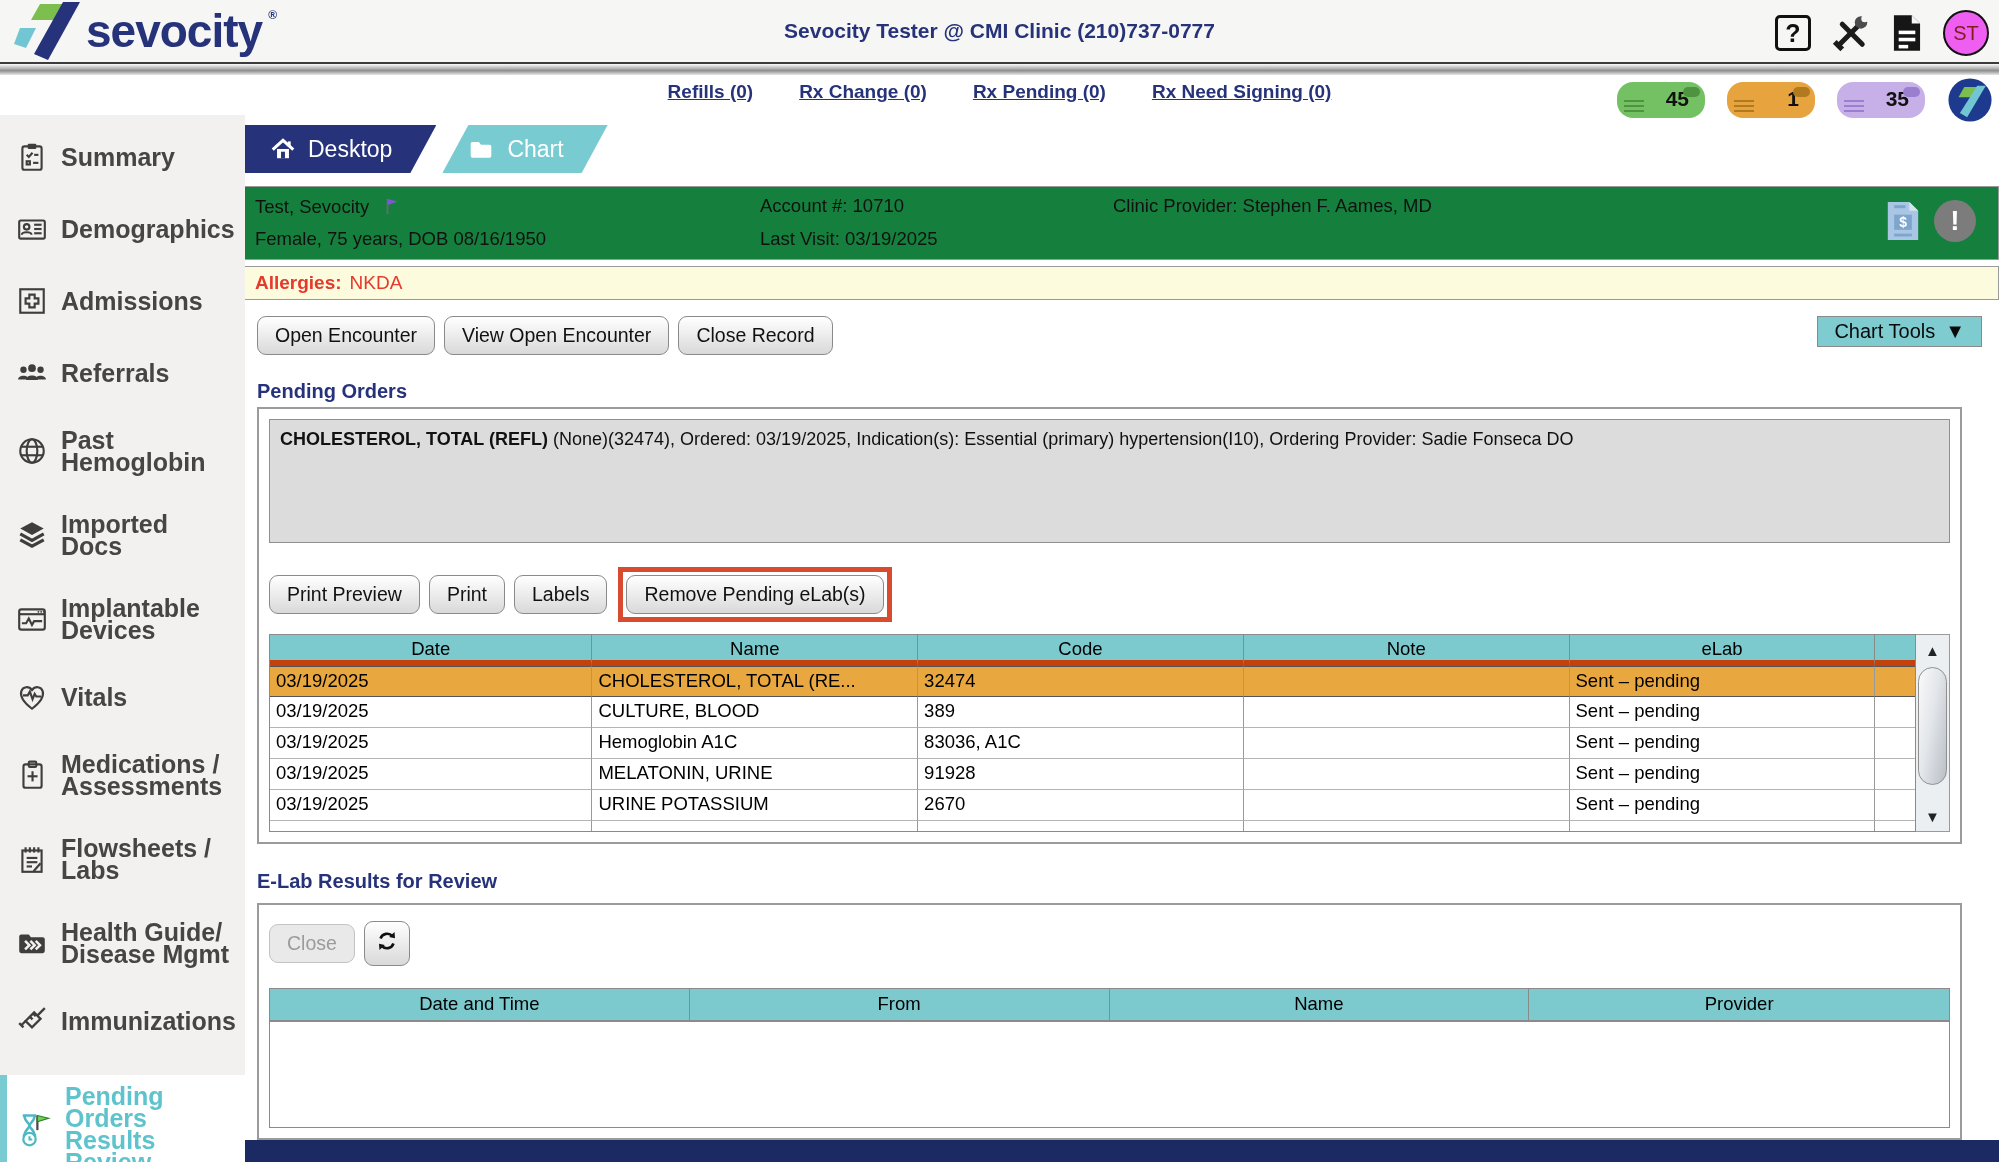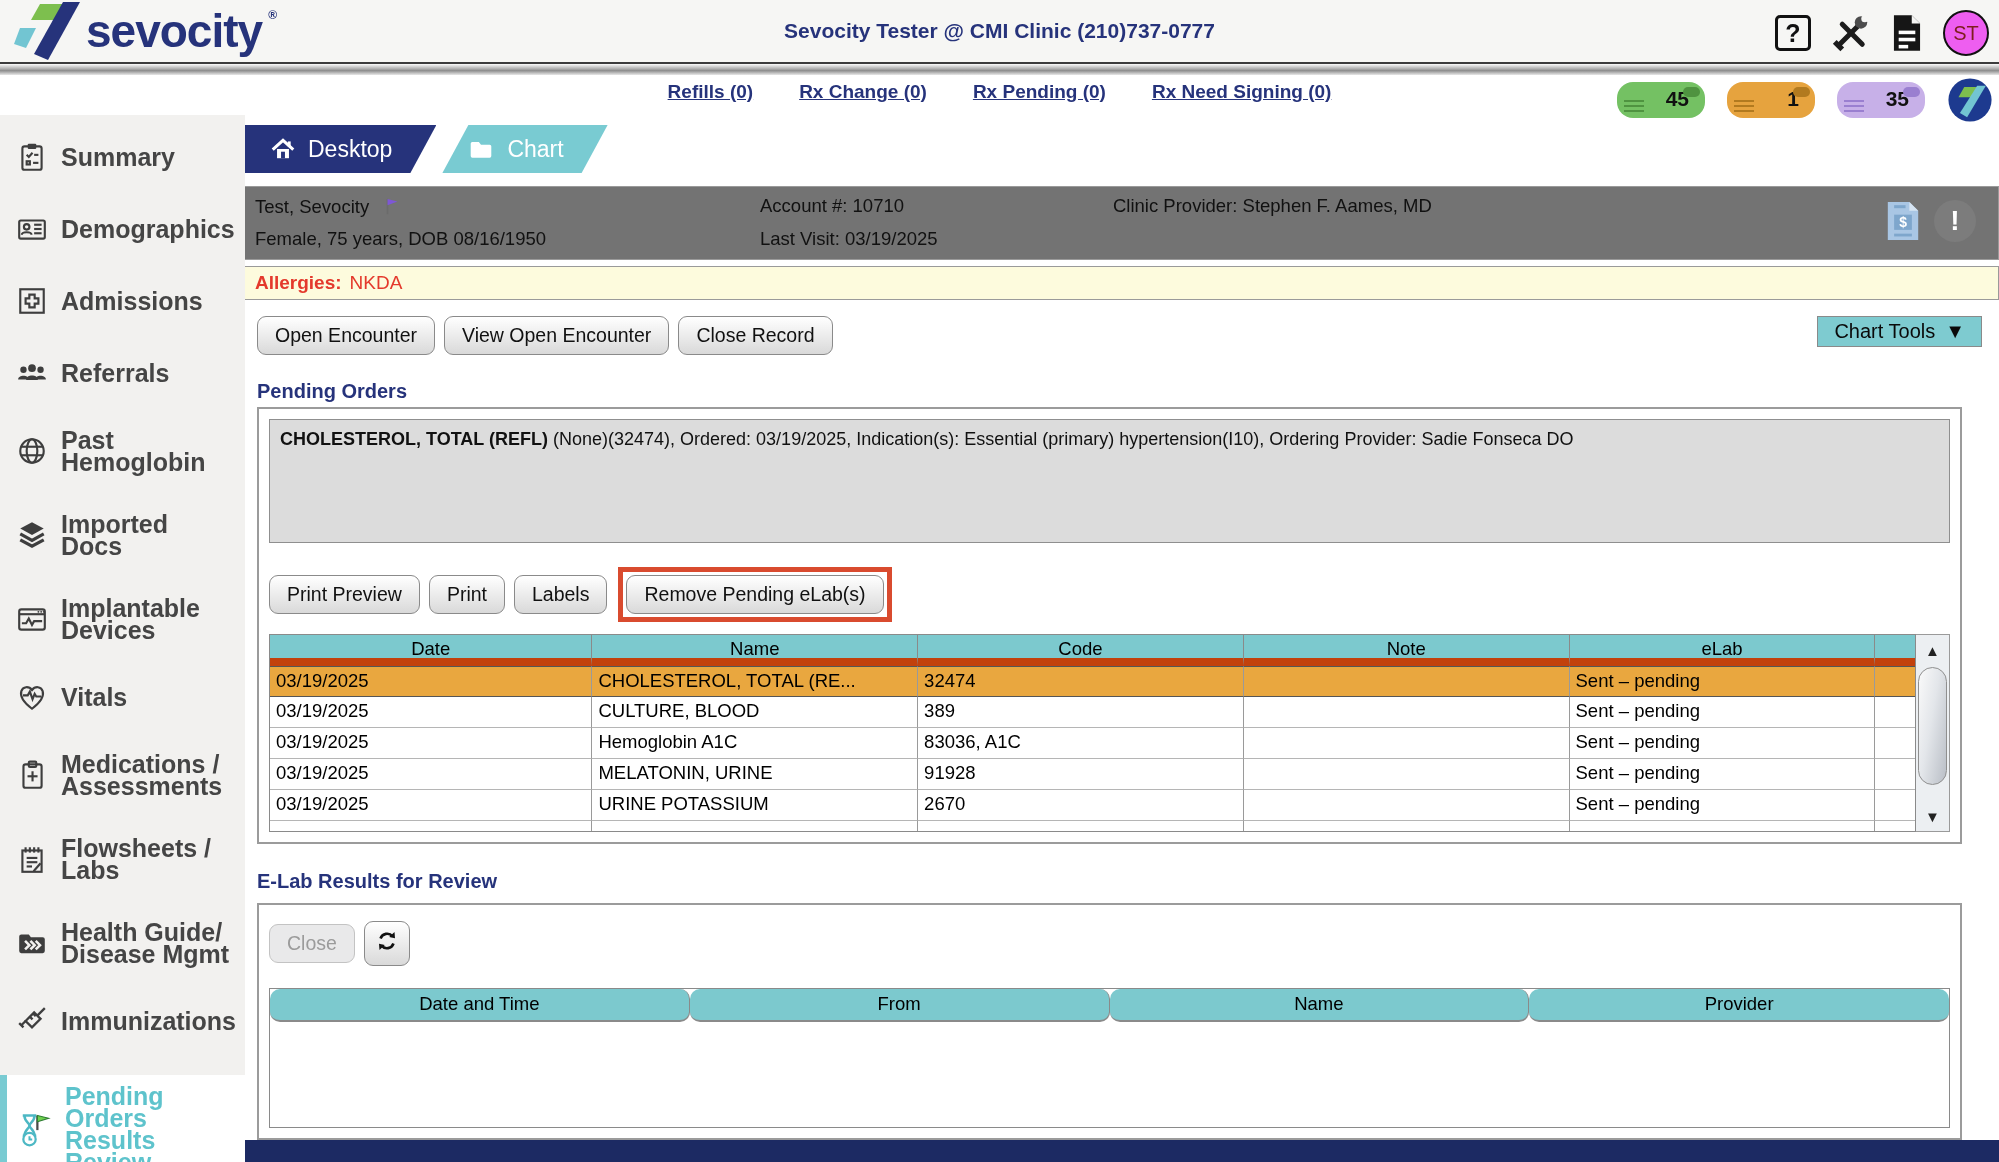--- a/index.html
+++ b/index.html
@@ -56,21 +56,21 @@
   
   .tabs { display:flex; height:48px;gap:24px; }
   .tab { display:flex; align-items:center; gap:11px; color:#fff; font-size:23px;
     padding:0 44px 0 24px; cursor:pointer;
     clip-path:polygon(0 0, 100% 0, calc(100% - 26px) 100%, 0 100%); }
   .tab.desktop { background:#26337b; }
   .tab.chart { background:#79cbd2;
     clip-path:polygon(26px 0, 100% 0, calc(100% - 26px) 100%, 0 100%); margin-left:-18px; }
 
   
-  .patient-bar { margin-top:13px; height:74px; background:#737373;
+  .patient-bar { margin-top:13px; height:74px; background:#15803d;
     border:1px solid #9a9a9a; border-left:none; position:relative; font-size:18.5px; color:#111; }
   .pb-name { position:absolute; left:10px; top:8px; display:flex; align-items:center; gap:14px; }
   .pb-demo { position:absolute; left:10px; top:41px; }
   .pb-account { position:absolute; left:515px; top:8px; }
   .pb-lastvisit { position:absolute; left:515px; top:41px; }
   .pb-provider { position:absolute; left:868px; top:8px; }
   .pb-icons { position:absolute; right:22px; top:12px; display:flex; align-items:center; gap:12px; }
   .alert-circle { width:42px; height:42px; border-radius:50%; background:#7c7c7c; color:#fff;
     font-weight:bold; font-size:28px; display:flex; align-items:center; justify-content:center; cursor:pointer; }
   .allergy-bar { margin-top:6px; height:34px; background:#fdfbdd; border:1px solid #9a9a9a; border-left:none;
@@ -97,40 +97,40 @@
   .order-box b { font-weight:bold; }
   .pbuttons { margin-top:24px; display:flex; align-items:center; gap:9px; }
   .red-wrap { border:5px solid #d94b2f; padding:3px; margin-left:2px; }
 
   
   .ptable-wrap { margin-top:12px; display:flex; }
   .ptable { flex:1; border:1px solid #8a8a8a; height:198px; overflow:hidden; }
   .prow { display:grid; grid-template-columns:19.6% 19.8% 19.8% 19.8% 18.6% 2.4%; }
   .prow .c { border-right:1px solid #9a9a9a; border-bottom:1px solid #b5b5b5;
     padding:3px 6px; font-size:18.5px; color:#000; height:31px; overflow:hidden; white-space:nowrap; }
-  .prow.head .c { background:#7cc9ce; text-align:center; border-bottom:8px solid #c2410c;
+  .prow.head .c { background:#7cc9ce; text-align:center; border-bottom:6px solid #c2410c;
     border-right:1px solid #8a8a8a; }
   .prow.sel .c { background:#e9a73f; border-top:1px solid #555; border-bottom:1px solid #555; }
   .prow .c:last-child { border-right:none; }
   .scrollbar { width:34px; height:198px; border:1px solid #9a9a9a; border-left:none;
     background:#eceff2; position:relative; }
   .sb-btn { position:absolute; left:0; right:0; height:30px; display:flex; align-items:center;
     justify-content:center; font-size:15px; color:#222; cursor:pointer; }
   .sb-btn.up { top:0; } .sb-btn.down { bottom:0; }
   .sb-thumb { position:absolute; left:2px; right:2px; top:32px; height:118px; border-radius:15px;
     border:1px solid #8f8f8f; background:linear-gradient(100deg, #fafafa, #e3e6ea 45%, #b9bec6); cursor:grab; }
 
   
   .elab-box { margin:8px 37px 0 12px; border:2px solid #9b9b9b; background:#fff; padding:10px;
     flex:1; display:flex; flex-direction:column; overflow:hidden; }
   .ebuttons { margin-top:6px; display:flex; align-items:center; gap:9px; }
   .etable { margin-top:22px; border:1px solid #8a8a8a; flex:1; display:flex; flex-direction:column; }
   .erow-head { display:grid; grid-template-columns:25% 25% 25% 25%; }
   .erow-head .c { background:#7cc9ce; text-align:center; font-size:18.5px; color:#000;
-    padding:4px 6px; height:33px; border-right:1px solid #8a8a8a; border-bottom:2px solid #8a8a8a;border-radius:10px; }
+    padding:4px 6px; height:33px; border-right:1px solid #8a8a8a; border-bottom:2px solid #8a8a8a; }
   .erow-head .c:last-child { border-right:none; }
   .ebody { flex:1; background:#fff; }
 
   
   .bottom-bar { height:22px; background:#1c2a63; }
 
   .icon-btn { background:none; border:none; cursor:pointer; padding:0; display:flex; }
 </style>
 </head>
 <body>

